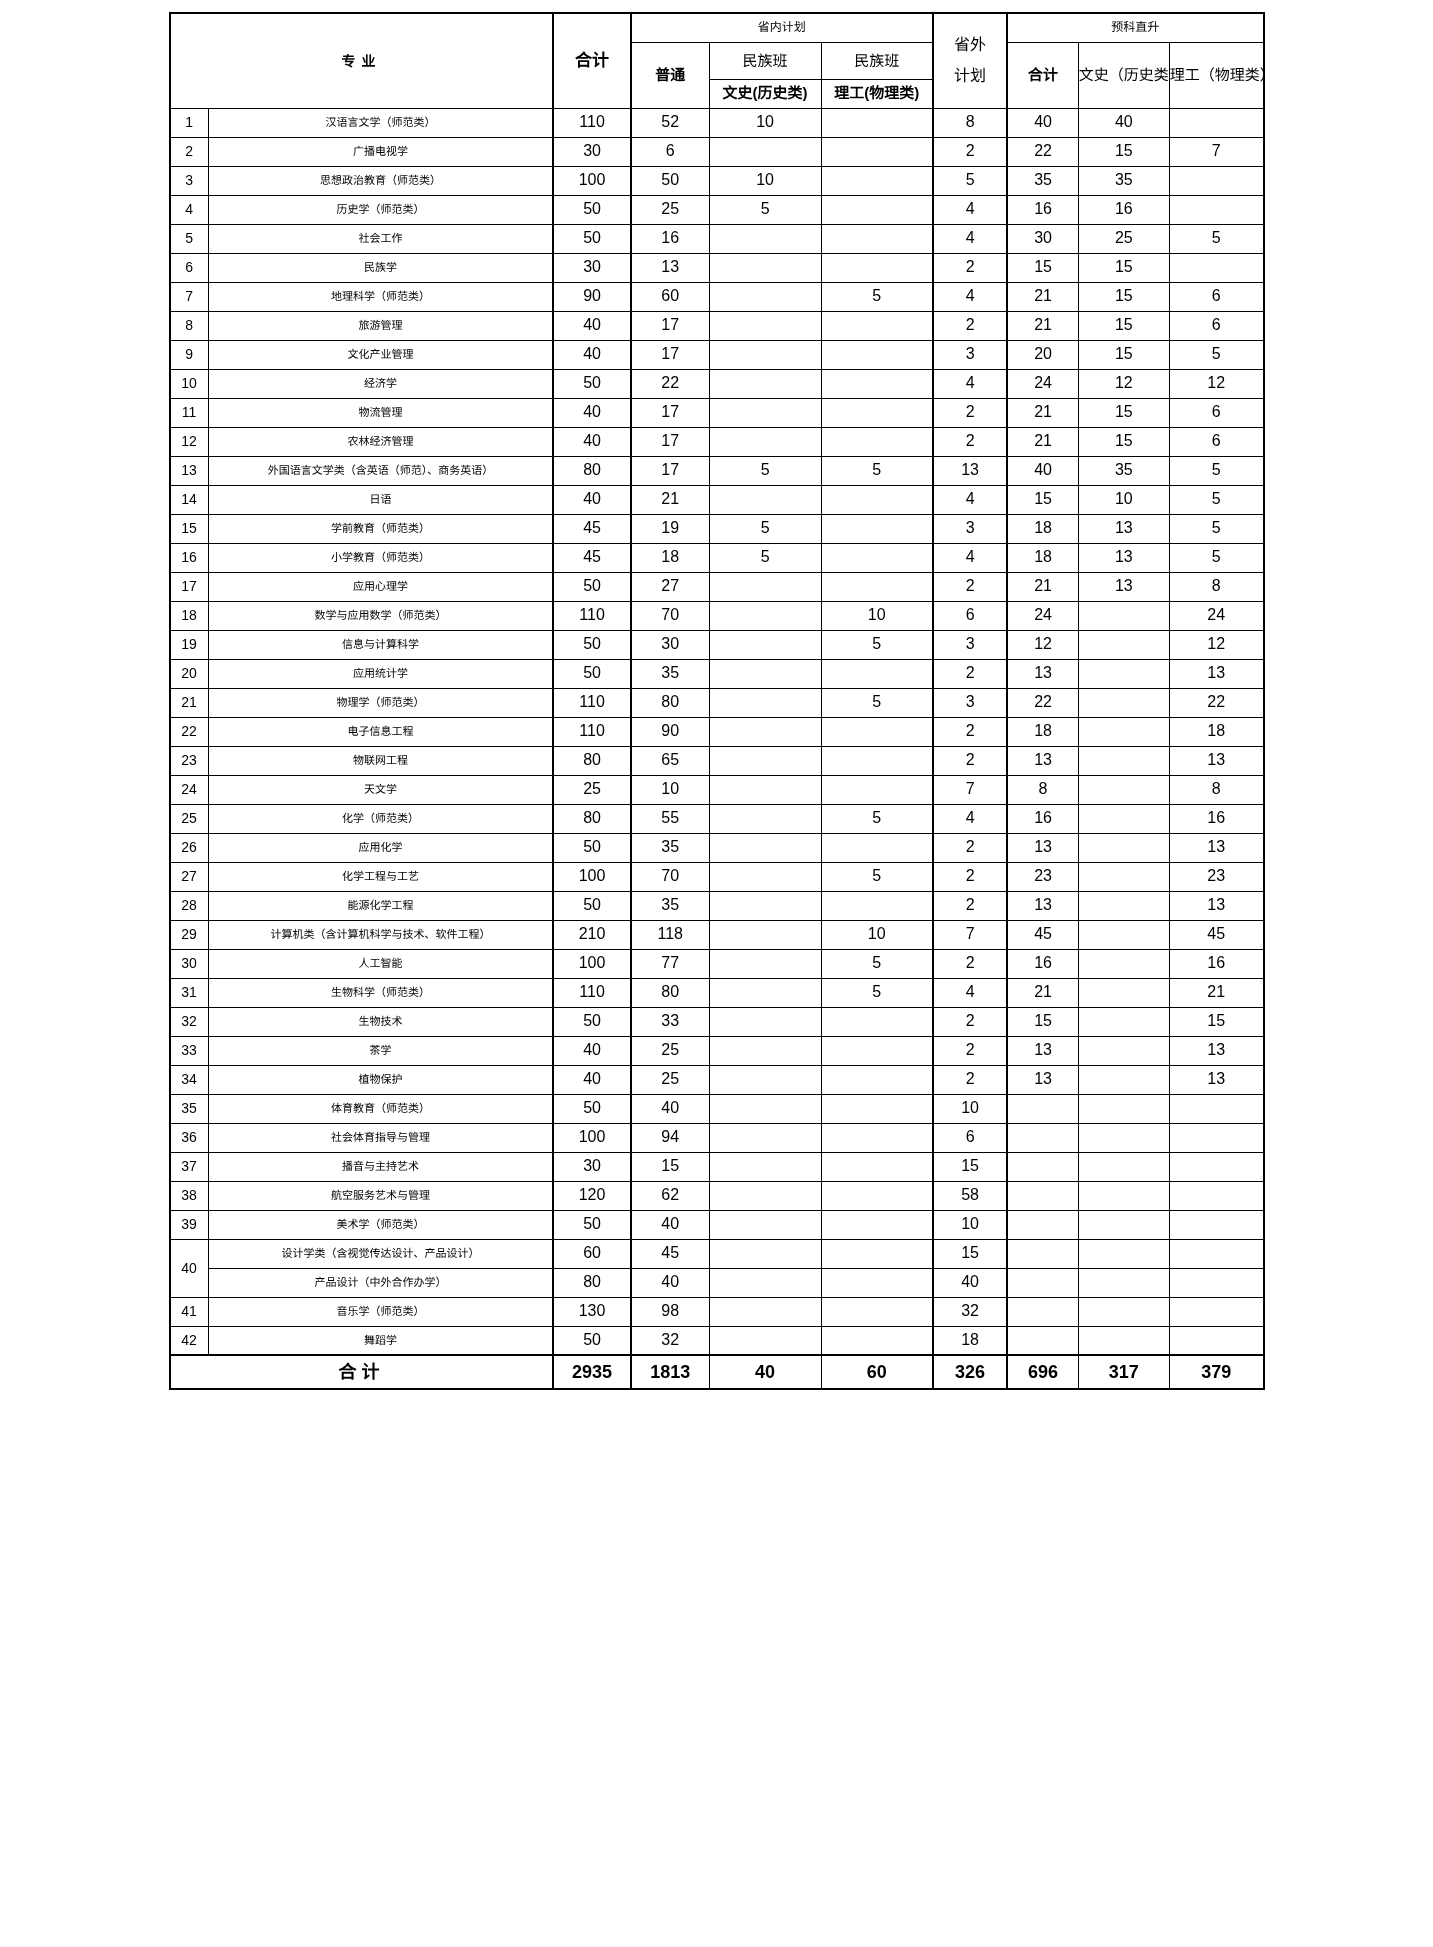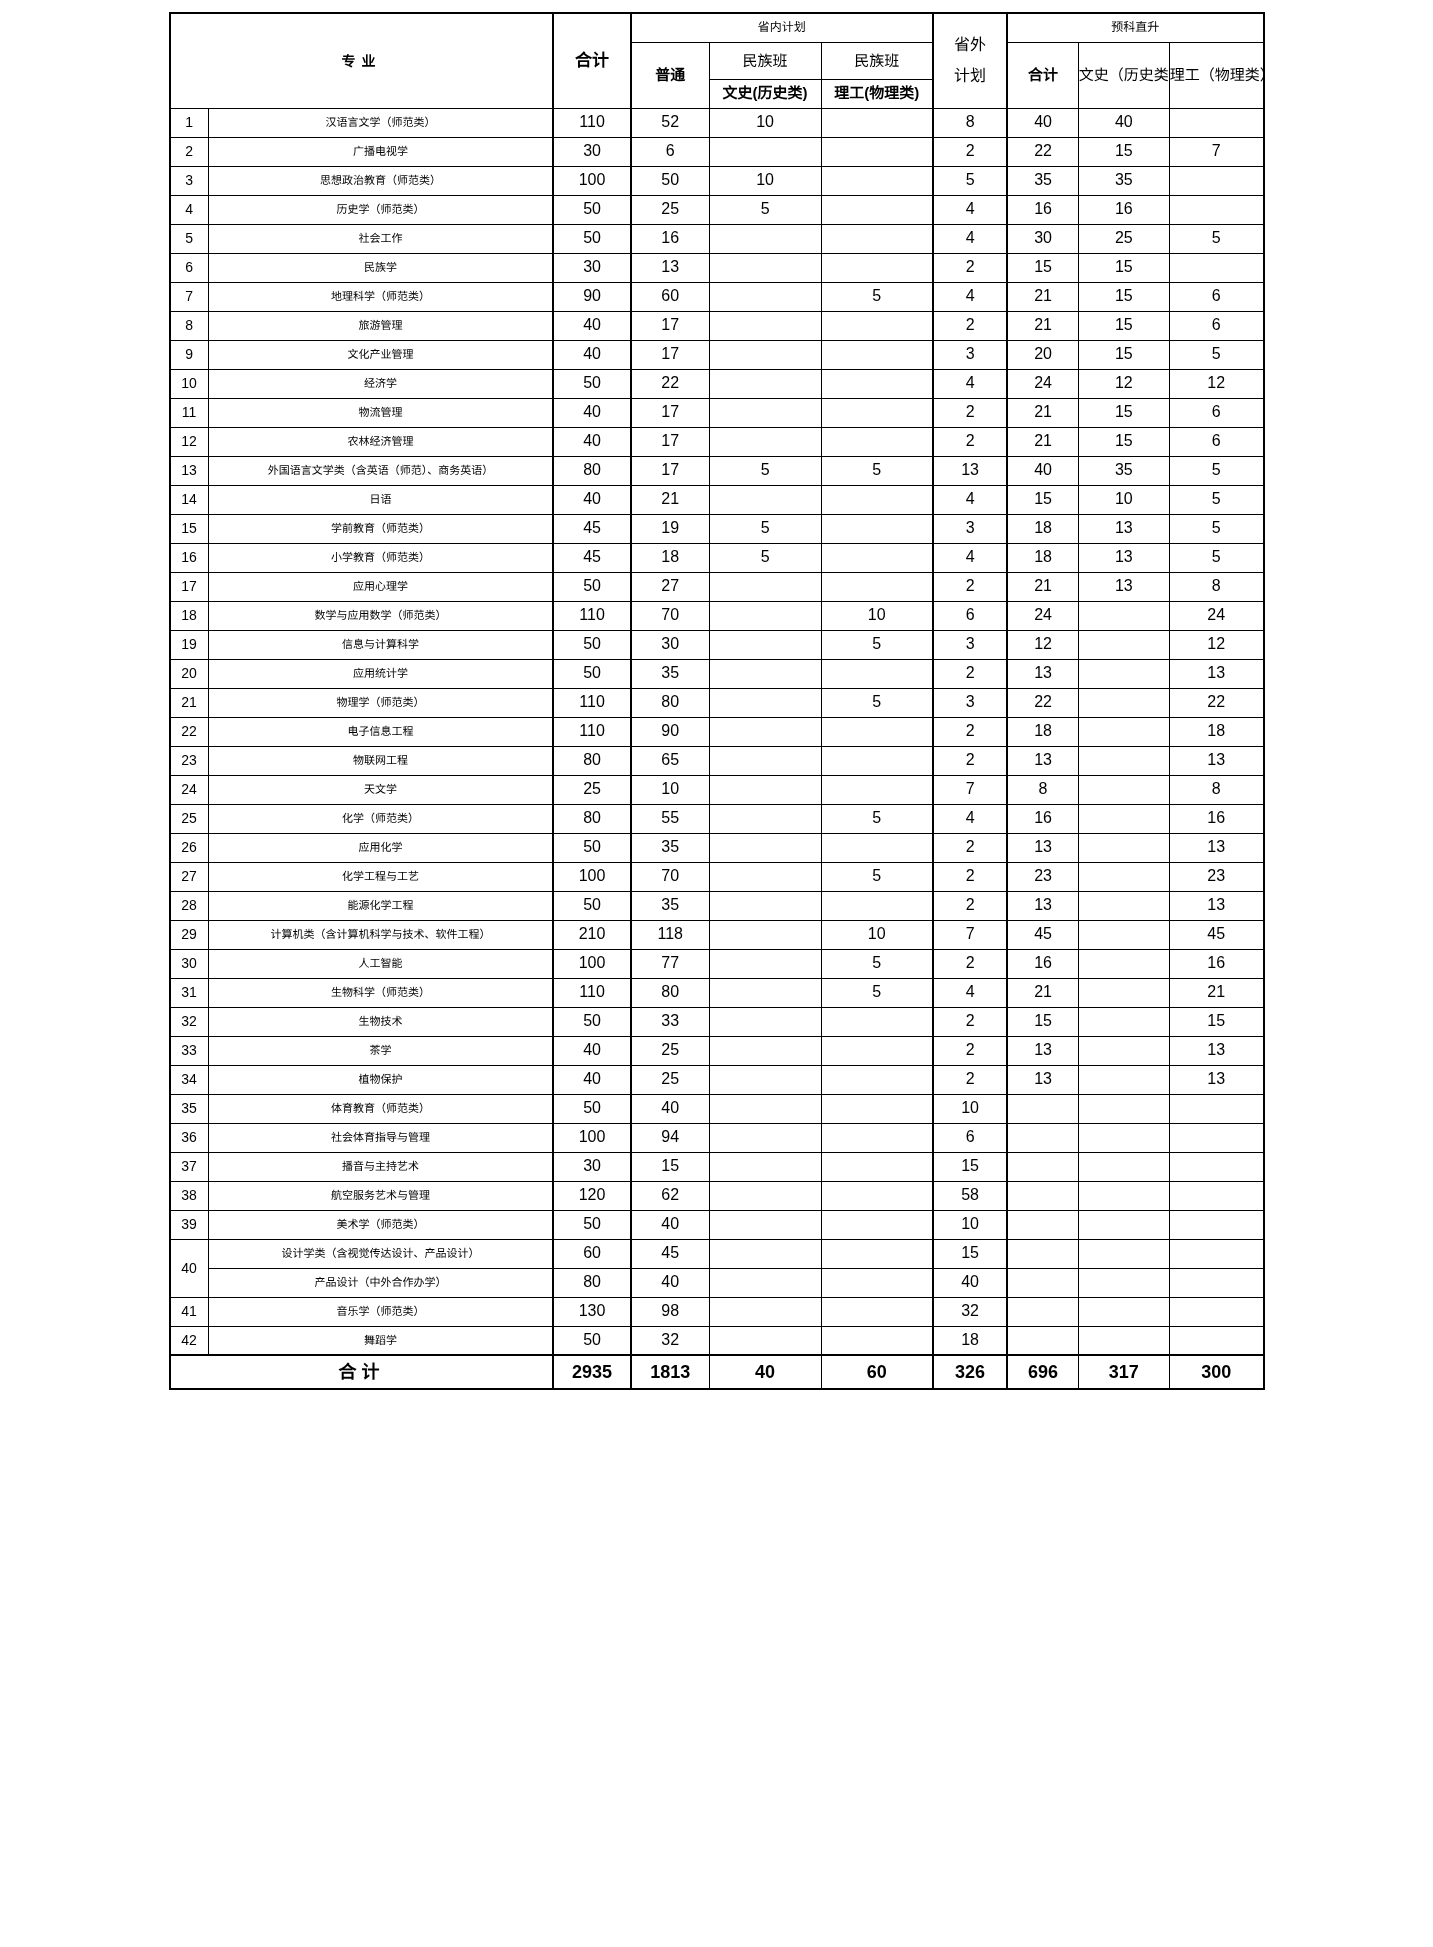--- a/index.html
+++ b/index.html
@@ -681,17 +681,17 @@
     <tfoot>
       <tr class="total-row">
         <td class="total-label sep-left" colspan="2">合计</td>
         <td class="num sep-left">2935</td>
         <td class="num sep-left">1813</td>
         <td class="num">40</td>
         <td class="num sep-right">60</td>
         <td class="num sep-right">326</td>
         <td class="num">696</td>
         <td class="num">317</td>
-        <td class="num sep-right">300</td>
+        <td class="num sep-right">379</td>
       </tr>
     </tfoot>
   </table>
 </div>
 
 </body></html>

